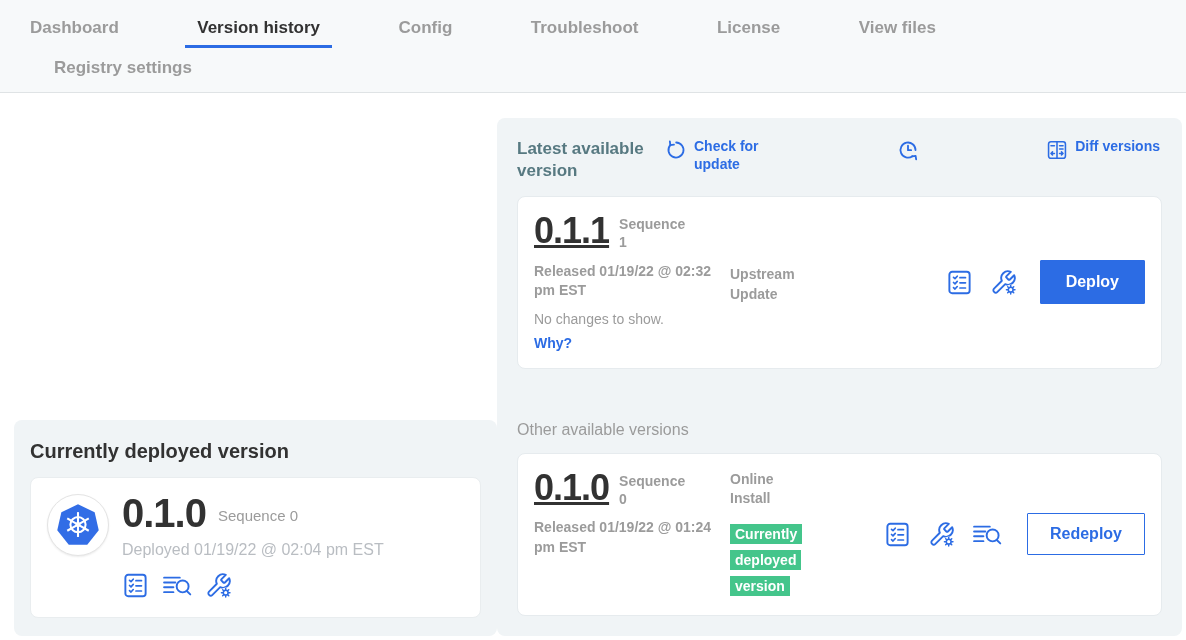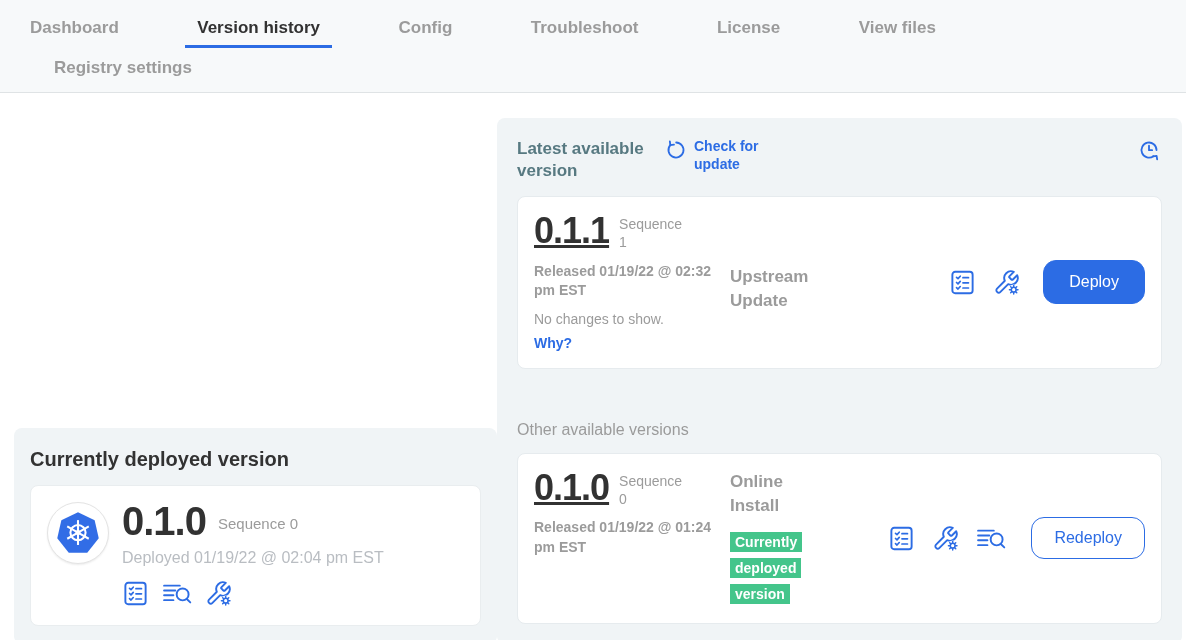--- a/index.html
+++ b/index.html
@@ -45,32 +45,32 @@
   .rp-link svg { width:22px; height:22px; flex-shrink:0; margin-top:1px; }
   .rp-link .lbl { font-size:14px; font-weight:700; line-height:1.25; }
   .w72 { max-width:76px; } .w150 { max-width:160px; } .nowrap { white-space:nowrap; }
 
   
   .version-card { background:#fff; border:1px solid #e6ebee; border-radius:8px;
     padding:16px; display:flex; margin-top:14px; }
   .col1 { width:196px; flex-shrink:0; }
   .card-version-row { display:flex; align-items:flex-start; gap:10px; }
   .card-version { font-size:36px; font-weight:700; color:#323232; line-height:1; letter-spacing:-1px;text-decoration:underline; }
-  .card-seq { width:70px; font-size:14px; font-weight:400; color:#9b9b9b; line-height:1.3; padding-top:2px; }
+  .card-seq { width:70px; font-size:14px; font-weight:700; color:#9b9b9b; line-height:1.3; padding-top:2px; }
   .released { margin-top:10px; max-width:182px; font-size:14px; font-weight:700; color:#9b9b9b; line-height:1.4; }
   .changes { margin-top:10px; font-size:14px; color:#9b9b9b; }
   .why-link { display:inline-block; margin-top:8px; font-size:14px; font-weight:700; color:#2c6ce4; cursor:pointer; }
   .col2 { width:96px; flex-shrink:0; }
   .col2.pushed { padding-top:52px; }
-  .source-label { max-width:82px; font-size:17px; font-weight:700; color:#9b9b9b; line-height:1.4; }
+  .source-label { max-width:82px; font-size:14px; font-weight:700; color:#9b9b9b; line-height:1.4; }
   .badge-wrap { margin-top:12px; width:92px; line-height:1.62; }
   .badge { display:inline; background:#44c58b; color:#fff; font-size:14px; font-weight:700;
     padding:2px 5px; box-decoration-break:clone; -webkit-box-decoration-break:clone; }
   .right-group { margin-left:auto; align-self:center; display:flex; align-items:center; gap:17px; }
-  .btn { border-radius:13px; font-size:16px; font-weight:400; cursor:pointer;
+  .btn { border-radius:1px; font-size:16px; font-weight:700; cursor:pointer;
     font-family:"Liberation Sans","DejaVu Sans",sans-serif; }
   .btn-primary { background:#2c6ce4; color:#fff; border:1px solid #2c6ce4; padding:12px 25px; margin-left:6px; }
   .btn-outline { background:#fff; color:#2c6ce4; border:1px solid #2c6ce4; padding:11px 22px; margin-left:8px; }
   .other-heading { margin-top:52px; font-size:16px; font-weight:500; color:#9b9b9b; }
 </style>
 </head>
 <body>
 
 <svg width="0" height="0" style="position:absolute">
   <defs>
@@ -193,20 +193,26 @@
           <svg viewBox="0 0 24 24">
               <use href="#i-refresh"></use>
             </svg>
           <span class="lbl w72">Check for update</span>
         </a>
         <a class="rp-link">
           <svg viewBox="0 0 24 24">
               <use href="#i-sched-refresh"></use>
             </svg>
         </a>
+        <a class="rp-link">
+          <svg viewBox="0 0 24 24">
+              <use href="#i-diff"></use>
+            </svg>
+          <span class="lbl nowrap">Diff versions</span>
+        </a>
       </div>
     </div>
 
     <div class="version-card">
       <div class="col1">
         <div class="card-version-row">
           <span class="card-version">0.1.1</span>
           <span class="card-seq">Sequence 1</span>
         </div>
         <div class="released">Released 01/19/22 @ 02:32 pm EST</div>

